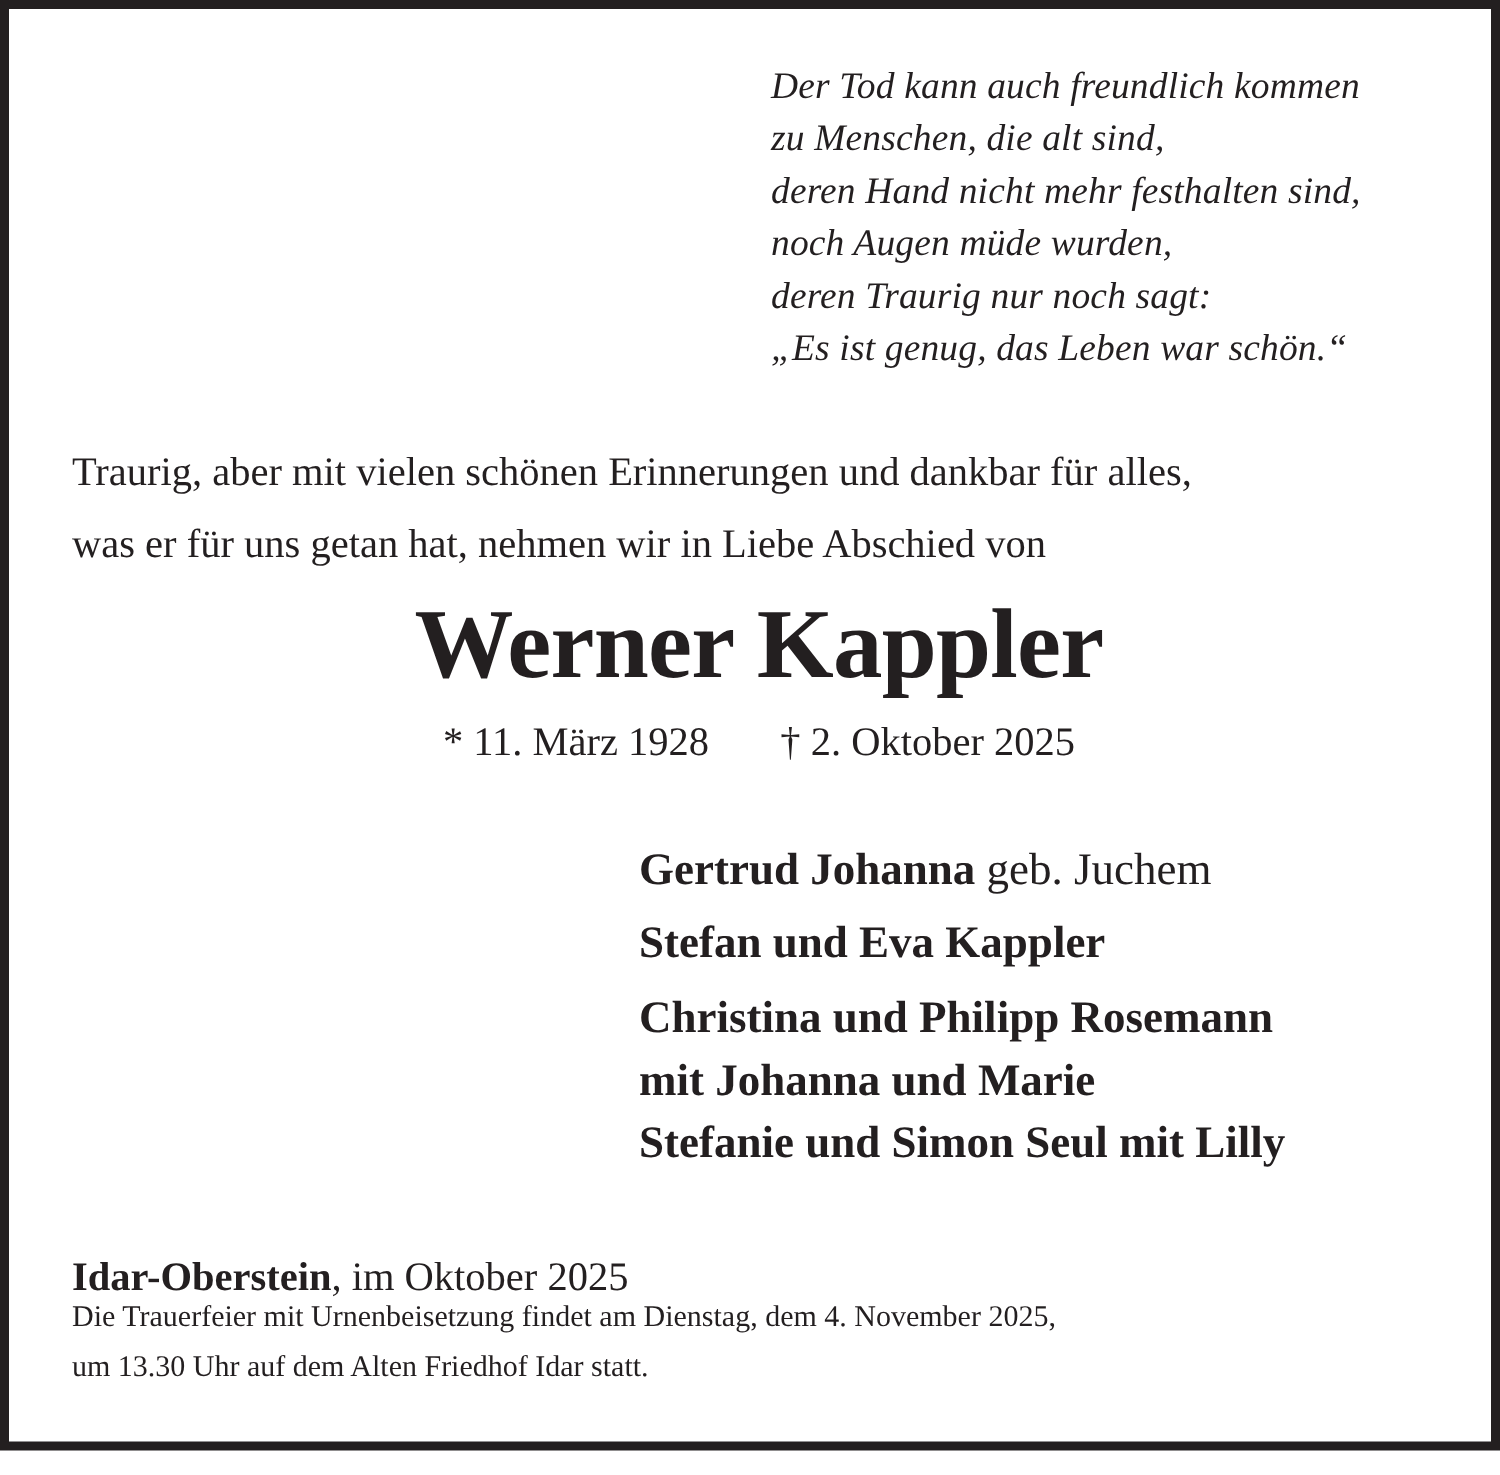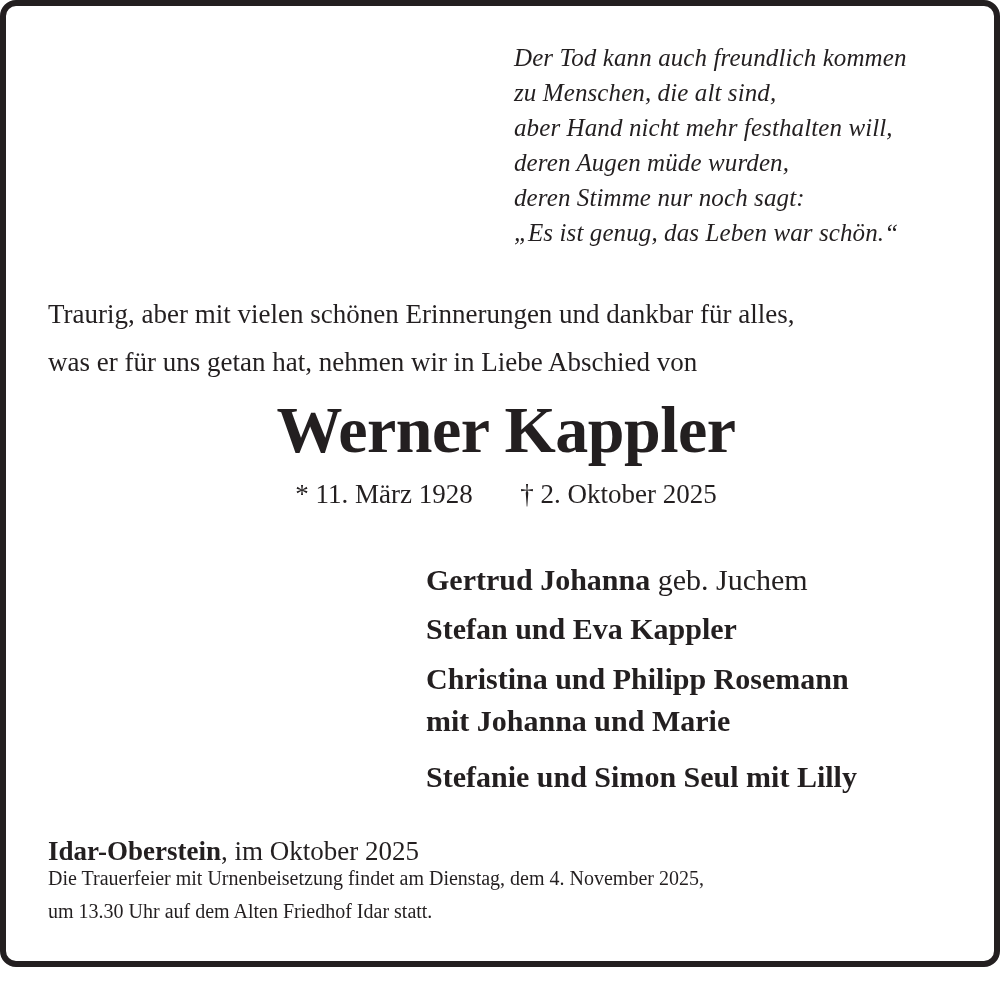--- a/index.html
+++ b/index.html
@@ -20,21 +20,20 @@
       left: 0;
       top: 0;
       width: 1000px;
       height: 967px;
       box-sizing: border-box;
       border-top: 6px solid #231f20;
       border-left: 6px solid #231f20;
       border-right: 6px solid #231f20;
       border-bottom: 6px solid #231f20;
       background: #ffffff;
-      border-radius: 16px;
     }
     .poem {
       position: absolute;
       left: 508px;
       top: 34px;
       font-style: italic;
       font-size: 25px;
       line-height: 35px;
       letter-spacing: 0.1px;
     }
@@ -79,21 +78,21 @@
       top: 554px;
       font-size: 30px;
       font-weight: bold;
       white-space: nowrap;
     }
     .family .entry {
       display: block;
       line-height: 39px;
       margin-bottom: 10px;
     }
-    .family .entry.multi { margin-bottom: 15px; }
+    .family .entry.multi { margin-bottom: 0; }
     .family .entry .sub { display: block; line-height: 42px; }
     .family .normal {
       font-weight: normal;
     }
     .place-date {
       position: absolute;
       left: 42px;
       top: 827px;
       font-size: 27px;
       line-height: 36px;
@@ -111,23 +110,23 @@
     .funeral .line { display: block; }
   </style>
 </head>
 <body>
 
 <div class="frame">
 
   <div class="poem">
     <span class="line">Der Tod kann auch freundlich kommen</span>
     <span class="line">zu Menschen, die alt sind,</span>
-    <span class="line">aber Hand nicht mehr festhalten will,</span>
-    <span class="line">deren Augen müde wurden,</span>
-    <span class="line">deren Stimme nur noch sagt:</span>
+    <span class="line">deren Hand nicht mehr festhalten sind,</span>
+    <span class="line">noch Augen müde wurden,</span>
+    <span class="line">deren Traurig nur noch sagt:</span>
     <span class="line">„Es ist genug, das Leben war schön.“</span>
   </div>
 
   <div class="intro">
     <span class="line">Traurig, aber mit vielen schönen Erinnerungen und dankbar für alles,</span>
     <span class="line">was er für uns getan hat, nehmen wir in Liebe Abschied von</span>
   </div>
 
   <div class="deceased-name">Werner Kappler</div>
 

